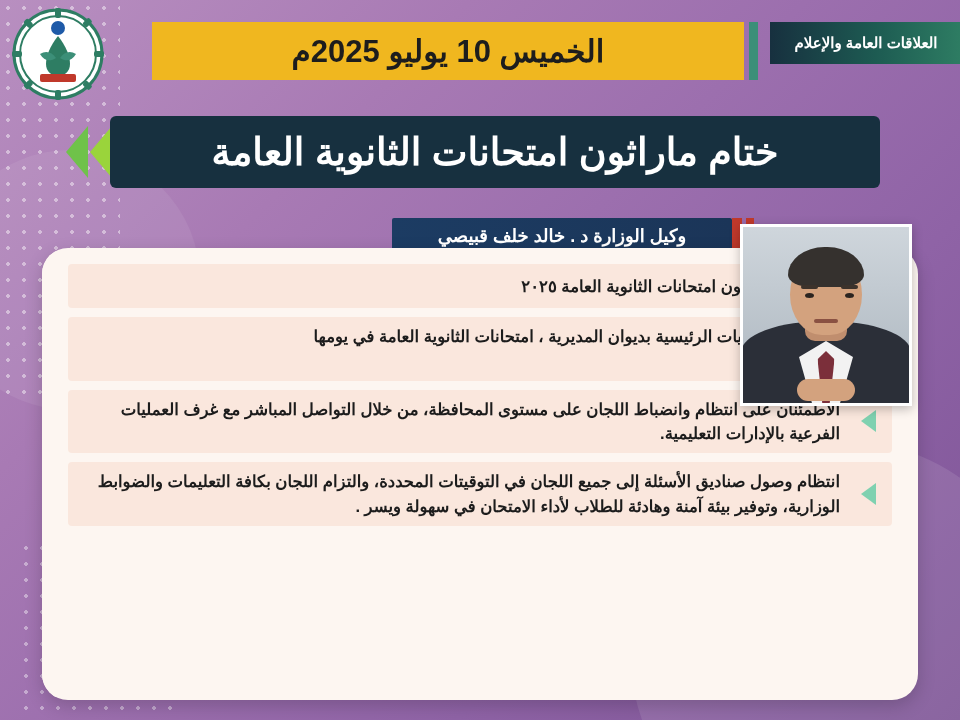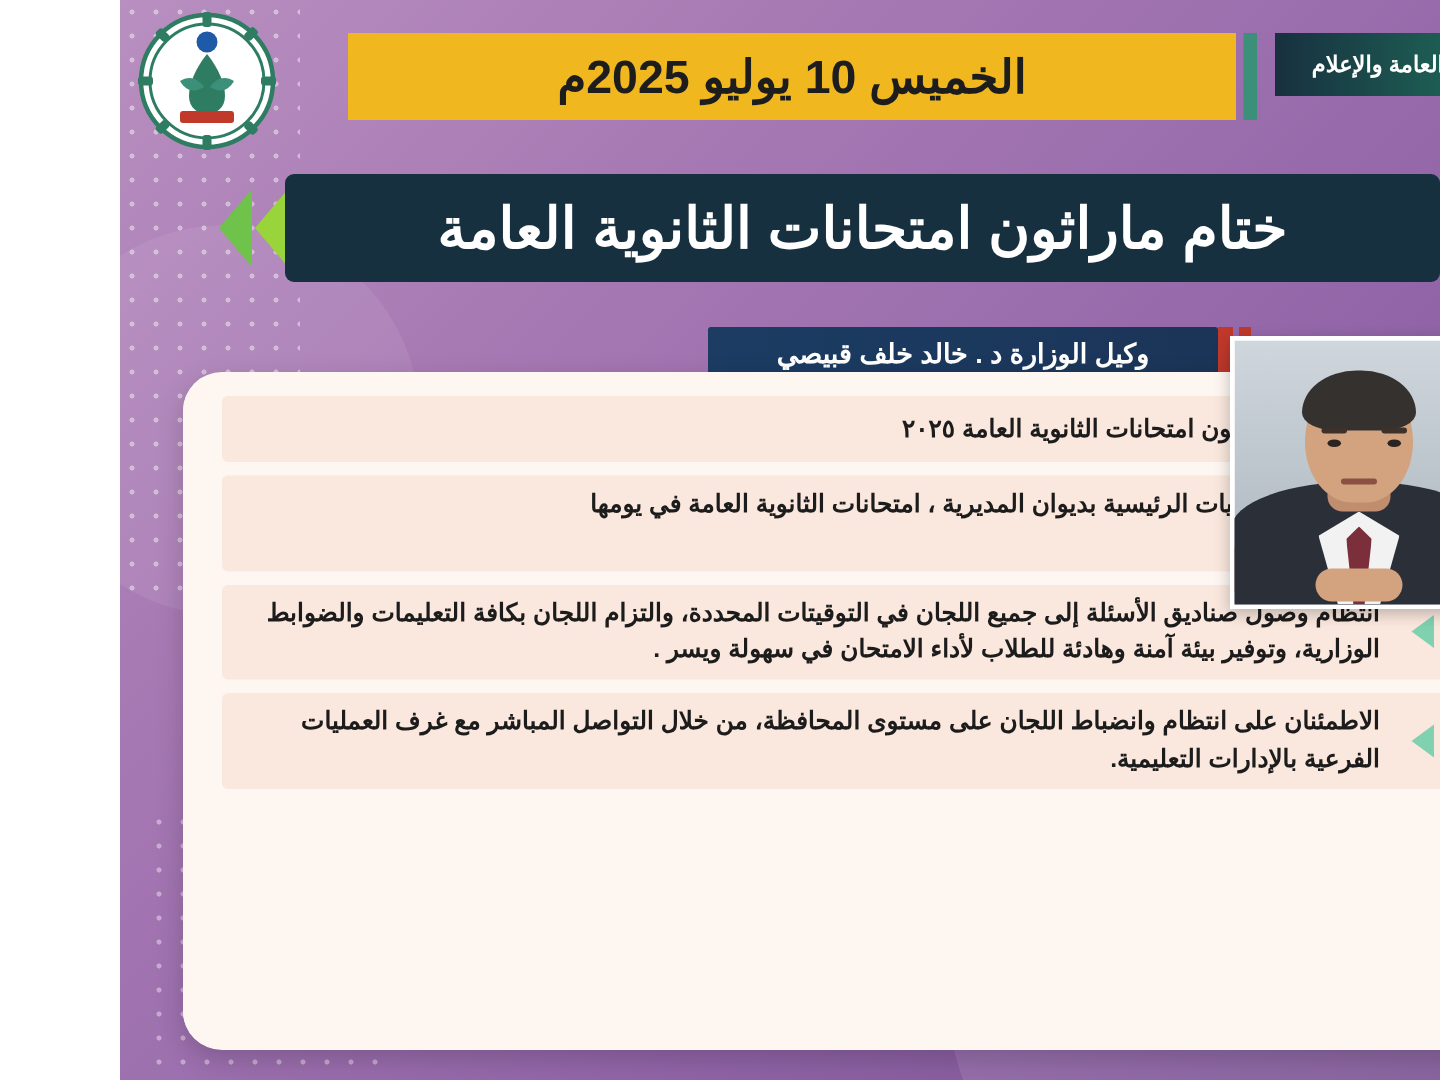--- a/index.html
+++ b/index.html
@@ -6,21 +6,21 @@
 
   html, body {
     width: 960px;
     height: 720px;
     overflow: hidden;
     font-family: "Liberation Sans", sans-serif;
   }
 
   .poster {
     position: relative;
-    width: 880px;
+    width: 960px;
     height: 720px;
     background: linear-gradient(135deg, #b88fc0 0%, #a87ab4 28%, #9c6fae 48%, #8f63a6 70%, #7d5496 100%);
     overflow: hidden;
   }
 
   
   .dots {
     position: absolute;
     left: 0;
     top: 0;
@@ -443,26 +443,26 @@
         <div class="row-text">يتابع ختام ماراثون امتحانات الثانوية العامة  ٢٠٢٥</div>
       </div>
 
       <div class="row r2">
         <div class="row-arrow"></div>
         <div class="row-text">من غرفة العمليات الرئيسية بديوان المديرية ،  امتحانات الثانوية العامة في يومها الأخير .</div>
       </div>
 
       <div class="row">
         <div class="row-arrow"></div>
-        <div class="row-text">انتظام وصول صناديق الأسئلة إلى جميع اللجان في التوقيتات المحددة، والتزام اللجان بكافة التعليمات والضوابط الوزارية، وتوفير بيئة آمنة وهادئة للطلاب لأداء الامتحان في سهولة ويسر .</div>
+        <div class="row-text">الاطمئنان على انتظام وانضباط اللجان على مستوى المحافظة، من خلال التواصل المباشر مع غرف العمليات الفرعية بالإدارات التعليمية.</div>
       </div>
 
       <div class="row">
         <div class="row-arrow"></div>
-        <div class="row-text">الاطمئنان على انتظام وانضباط اللجان على مستوى المحافظة، من خلال التواصل المباشر مع غرف العمليات الفرعية بالإدارات التعليمية.</div>
+        <div class="row-text">انتظام وصول صناديق الأسئلة إلى جميع اللجان في التوقيتات المحددة، والتزام اللجان بكافة التعليمات والضوابط الوزارية، وتوفير بيئة آمنة وهادئة للطلاب لأداء الامتحان في سهولة ويسر .</div>
       </div>
 
 
     </div>
   </div>
 
   <div class="portrait">
     <div class="bg"></div>
     <div class="chairband"></div>
     <div class="suit"></div>

